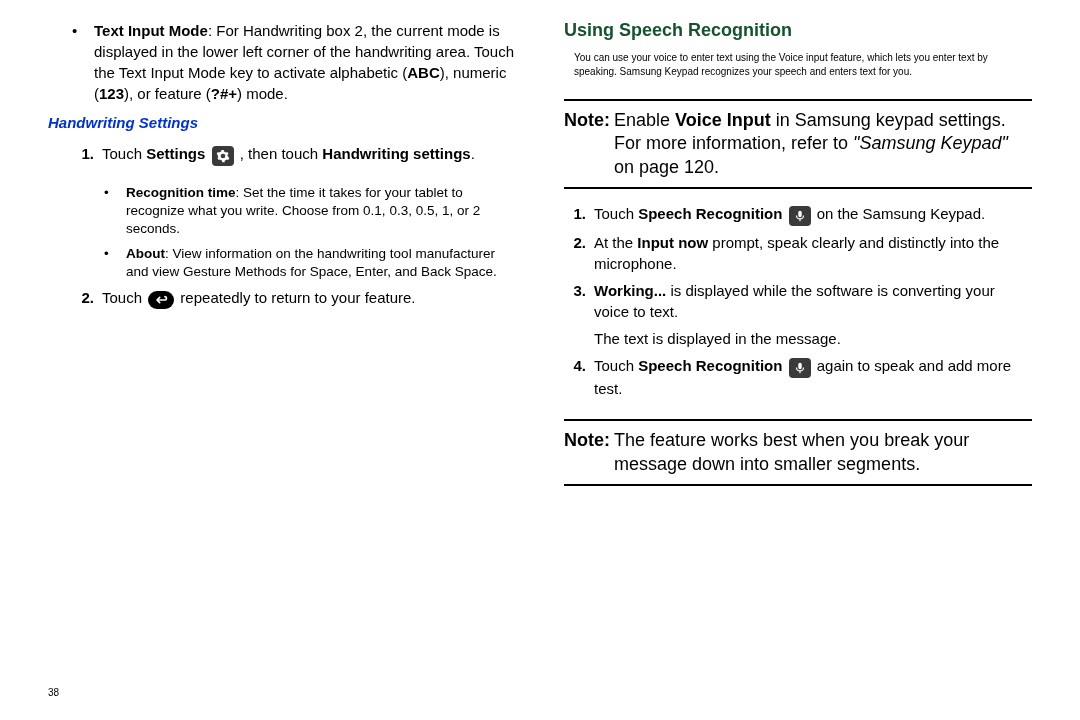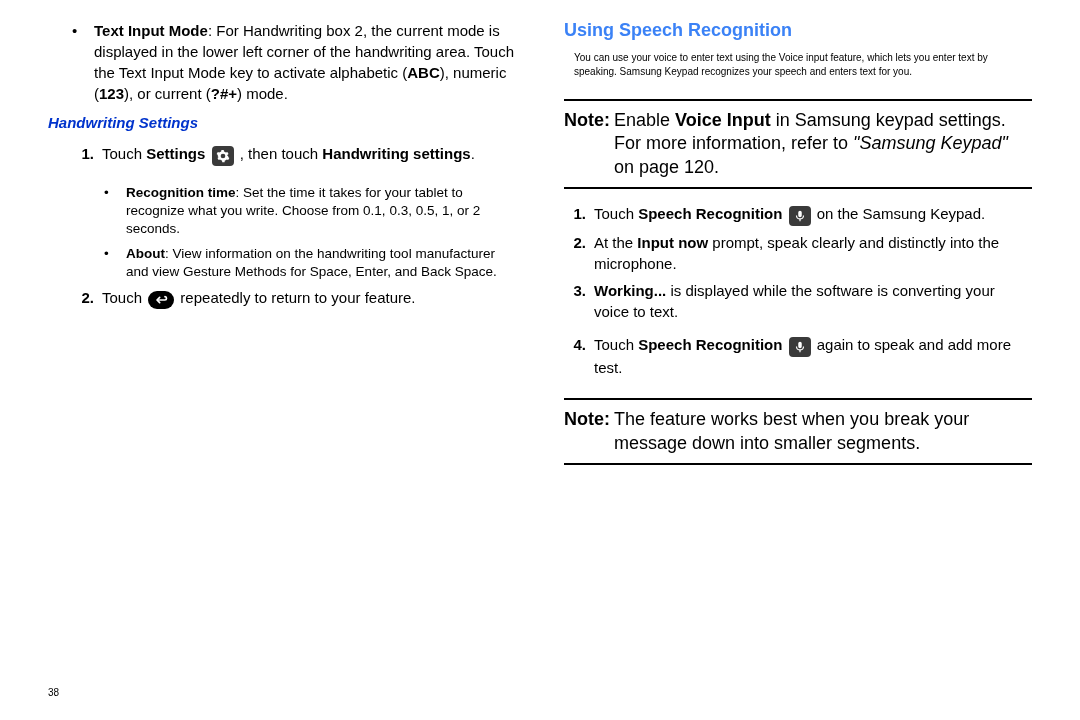--- a/index.html
+++ b/index.html
@@ -69,21 +69,21 @@
   }
   .sub-heading {
     font-weight: bold;
     font-style: italic;
     color: #0033cc;
     font-size: 15px;
     margin: 10px 0 6px 0;
   }
   .section-heading {
     font-weight: bold;
-    color: #3b82f6;
+    color: #14532d;
     font-size: 18px;
     margin: 0 0 10px 0;
   }
   .bold { font-weight: bold; margin-top: 20px; }
   .italic { font-style: italic; }
   hr.rule {
     border: none;
     border-top: 2px solid #000;
     margin: 8px 0;
   }
@@ -125,21 +125,21 @@
 </head>
 <body>
 
 <div class="page">
 
   <div class="col left">
 
     <div class="li-row indent1">
       <div class="li-bullet">•</div>
       <div class="li-content">
-        <span class="bold">Text Input Mode</span><span>: For Handwriting box 2, the current mode is displayed in the lower left corner of the handwriting area. Touch the Text Input Mode key to activate alphabetic (</span><span class="bold">ABC</span><span>), numeric (</span><span class="bold">123</span><span>), or current (</span><span class="bold">?#+</span><span>) mode.</span>
+        <span class="bold">Text Input Mode</span><span>: For Handwriting box 2, the current mode is displayed in the lower left corner of the handwriting area. Touch the Text Input Mode key to activate alphabetic (</span><span class="bold">ABC</span><span>), numeric (</span><span class="bold">123</span><span>), or feature (</span><span class="bold">?#+</span><span>) mode.</span>
       </div>
     </div>
 
     <div class="sub-heading">Handwriting Settings</div>
 
 
     <div class="spacer-sm"></div>
 
     <div class="li-row indent1">
       <div class="li-num">1.</div>
@@ -233,20 +233,24 @@
 
     <div class="li-row">
       <div class="li-num">3.</div>
       <div class="li-content">
         <span class="bold">Working...</span><span> is displayed while the software is converting your voice to text.</span>
       </div>
     </div>
 
     <div class="spacer-sm"></div>
 
+    <div class="li-row">
+      <div class="li-num"></div>
+      <div class="li-content">The text is displayed in the message.</div>
+    </div>
 
     <div class="spacer-sm"></div>
 
     <div class="li-row">
       <div class="li-num">4.</div>
       <div class="li-content">
         <span>Touch </span><span class="bold">Speech Recognition</span>
         <span class="icon-box">
           <svg viewBox="0 0 24 24" fill="#fff">
               <path d="M12 14a3 3 0 0 0 3-3V6a3 3 0 0 0-6 0v5a3 3 0 0 0 3 3zm5-3a5 5 0 0 1-10 0H5a7 7 0 0 0 6 6.9V21h2v-3.1A7 7 0 0 0 19 11h-2z"></path>

